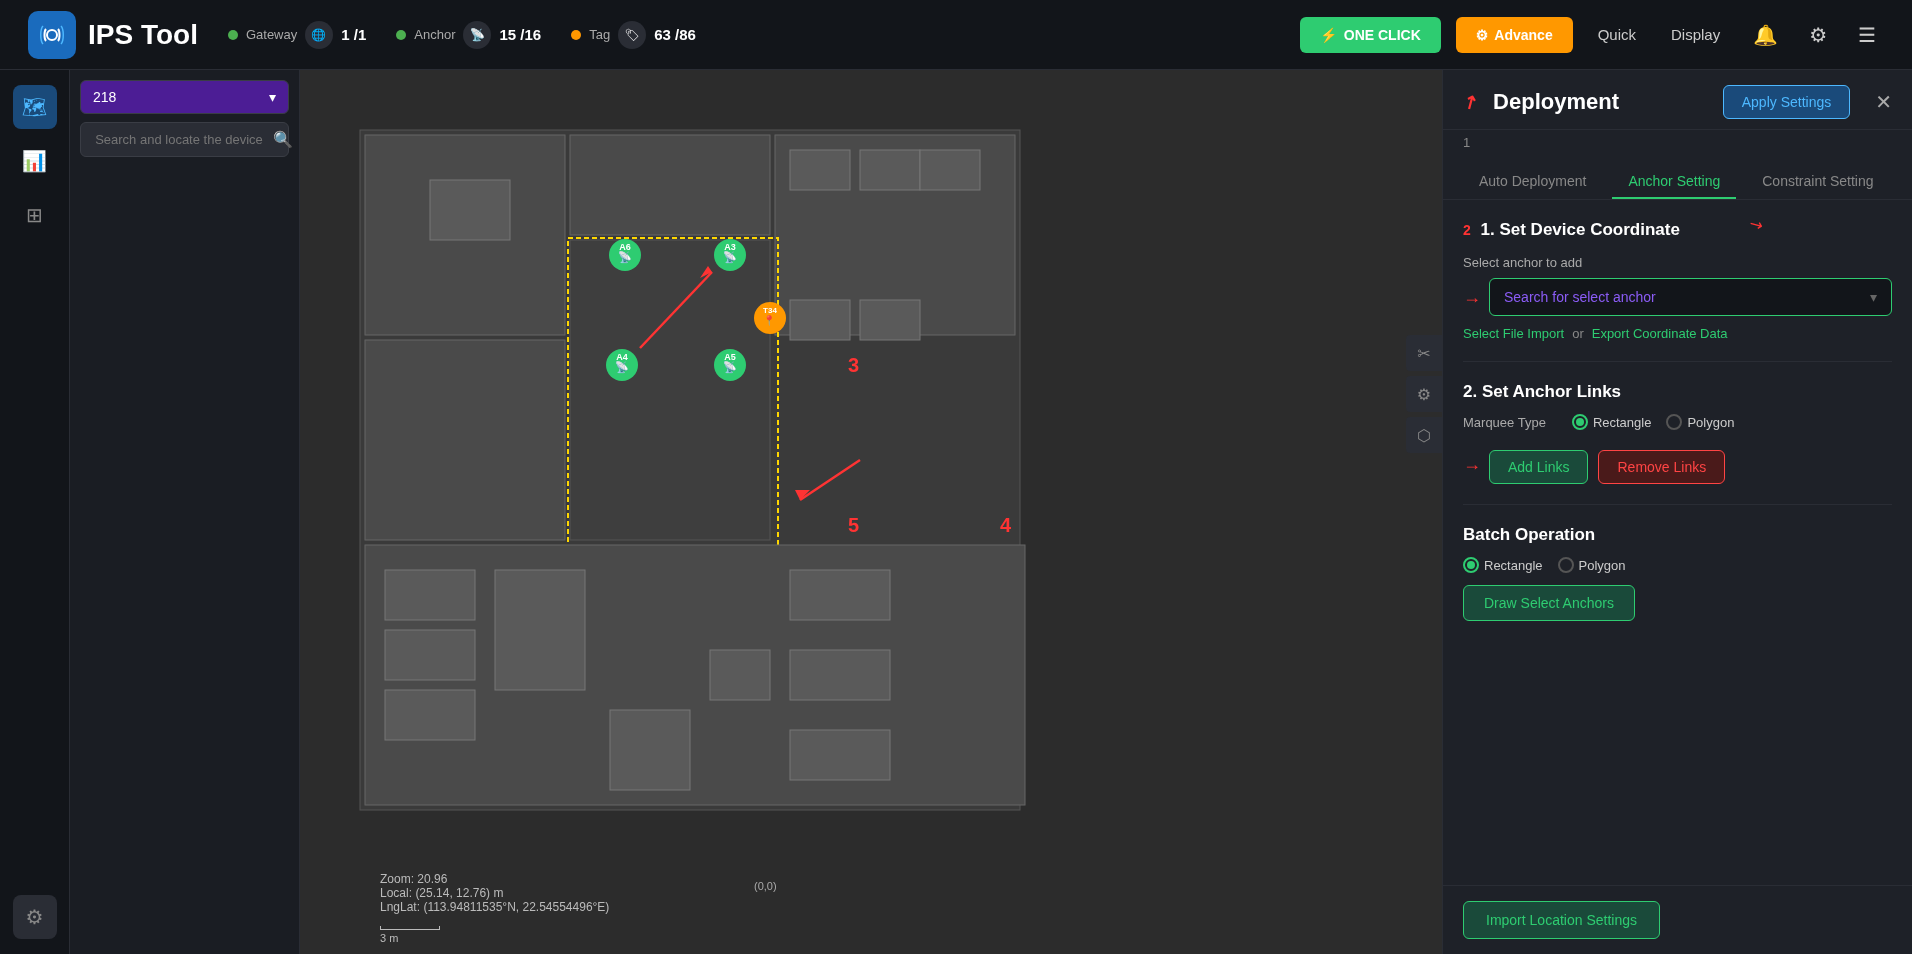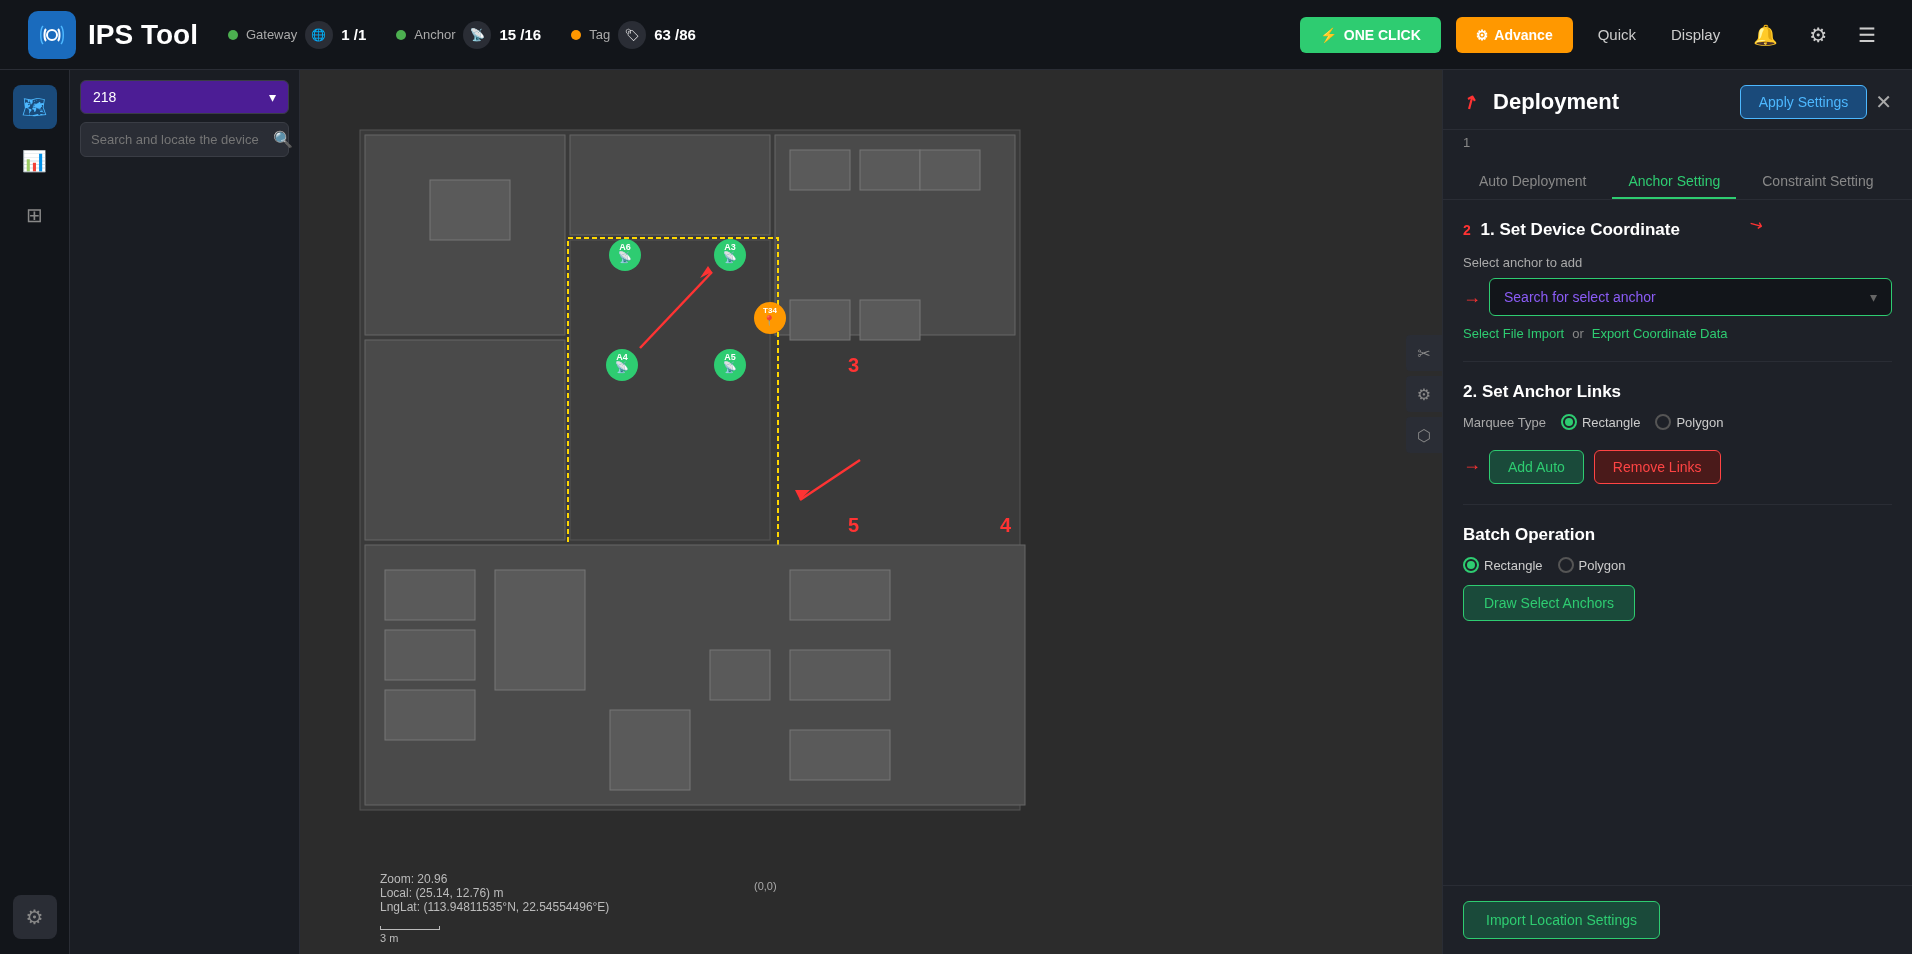--- a/index.html
+++ b/index.html
@@ -79,21 +79,21 @@
       font-size: 14px; width: 100%; cursor: pointer;
       display: flex; align-items: center; justify-content: space-between;
     }
     .search-bar {
       margin-top: 8px;
       display: flex; align-items: center; gap: 6px;
       background: #2a2d35; border: 1px solid #3a3d45;
       border-radius: 6px; padding: 7px 10px;
     }
     .search-bar input {
-      background: none; border: none; color: #fff; font-size: 13px; flex: 1; outline: none;
+      background: none; border: none; color: #fff; font-size: 13px; flex: 1; outline: none; text-align: center;
     }
 
     
     .map-area {
       flex: 1; position: relative; overflow: hidden;
       background: #2c2c2c;
     }
 
     
     .right-panel {
@@ -145,21 +145,21 @@
     .import-export-row {
       display: flex; align-items: center; gap: 8px;
       margin-top: 10px; font-size: 13px; color: #888;
     }
     .link-text { color: #2ecc71; cursor: pointer; text-decoration: none; }
 
     .divider { height: 1px; background: #2a2d35; margin: 20px 0; }
 
     .section-title-2 { font-size: 17px; font-weight: 600; color: #fff; margin-bottom: 12px; }
 
-    .marquee-row { display: flex; align-items: center; gap: 15px; margin-bottom: 15px; }
+    .marquee-row { display: flex; align-items: center; gap: 26px; margin-bottom: 15px; }
     .marquee-label { font-size: 13px; color: #aaa; }
     .radio-group { display: flex; align-items: center; gap: 15px; }
     .radio-item { display: flex; align-items: center; gap: 5px; font-size: 13px; color: #ccc; cursor: pointer; }
     .radio-circle {
       width: 16px; height: 16px; border-radius: 50%;
       border: 2px solid #555; display: flex; align-items: center; justify-content: center;
     }
     .radio-circle.checked { border-color: #2ecc71; }
     .radio-dot { width: 8px; height: 8px; border-radius: 50%; background: #2ecc71; }
 
@@ -381,21 +381,21 @@
   </div>
 
   <div class="right-panel">
 
     <div class="right-panel-header">
       <div style="display:flex; align-items:center; gap:15px;">
 
         <span style="color:#ff3333; font-size:18px; font-weight:800; transform:rotate(-30deg); display:inline-block;">↗</span>
         <span class="panel-title">Deployment</span>
       </div>
-      <div style="display:flex; align-items:center; gap:8px;">
+      <div style="display:flex; align-items:center; gap:25px;">
         <button class="btn-apply">Apply Settings</button>
         <button class="btn-close">✕</button>
       </div>
     </div>
 
     <div class="step-indicator">
       <span>1</span>
     </div>
 
     <div class="tabs">
@@ -446,21 +446,21 @@
           <div class="radio-item">
             <div class="radio-circle"></div>
             <span>Polygon</span>
           </div>
         </div>
       </div>
 
       <div style="display:flex; align-items:center; gap:8px;">
         <span style="color:#ff3333; font-size:18px;">→</span>
         <div class="links-row">
-          <button class="btn-add-links">Add Auto</button>
+          <button class="btn-add-links">Add Links</button>
           <button class="btn-remove-links">Remove Links</button>
         </div>
       </div>
 
       <div class="divider"></div>
 
       <div class="batch-section">
         <div class="batch-title">Batch Operation</div>
 
         <div class="batch-radio-row">

